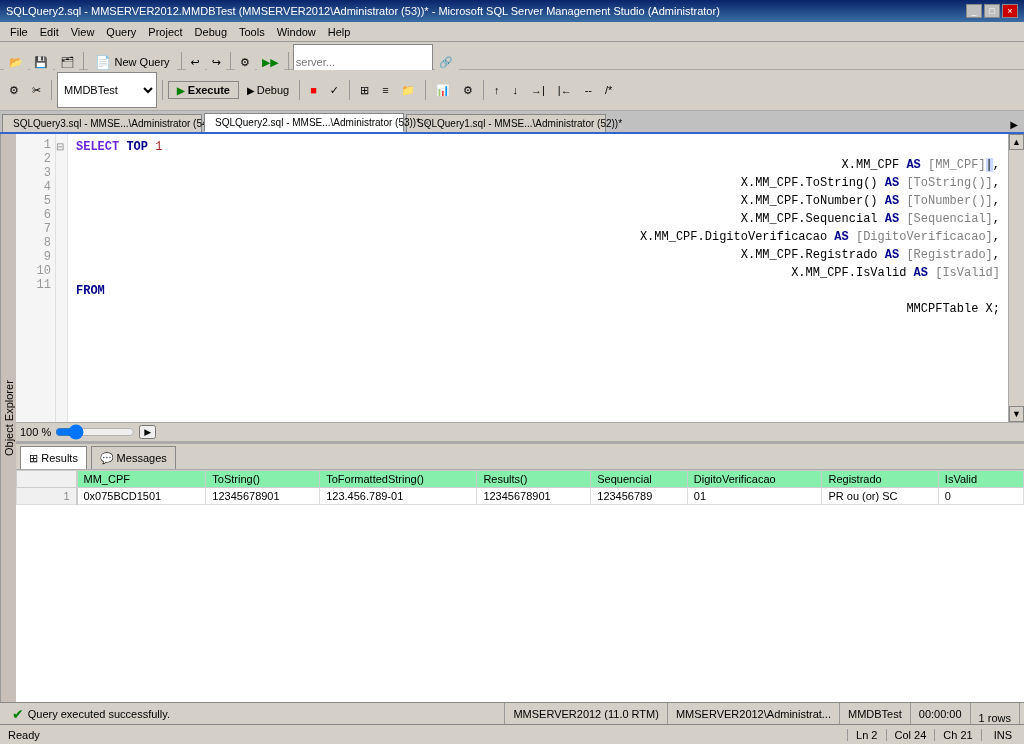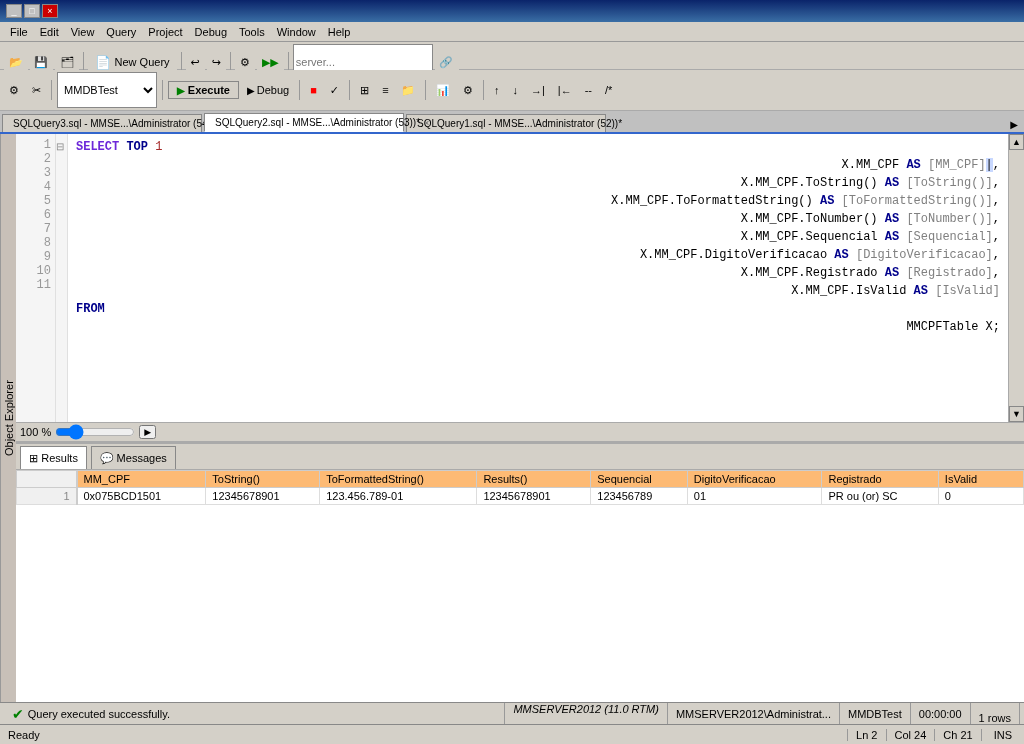--- a/index.html
+++ b/index.html
@@ -30,21 +30,21 @@
 
     
     #results-area { height: 280px; border-top: 2px solid #aaa; background: white; display: flex; flex-direction: column; }
     #results-tabs { background: #d4d0c8; border-bottom: 1px solid #aaa; display: flex; padding: 2px 4px 0; }
     .result-tab { padding: 2px 10px; border: 1px solid #888; border-bottom: none; margin-right: 2px; cursor: pointer; font-size: 11px; background: #d4d0c8; display: flex; align-items: center; gap: 3px; }
     .result-tab.active { background: white; }
     #results-content { flex: 1; overflow: auto; }
     
     
     #results-table { width: 100%; border-collapse: collapse; font-size: 11px; font-family: 'Segoe UI', sans-serif; }
-    #results-table th { background: #fdba74; border: 1px solid #ccc; padding: 2px 6px; text-align: left; font-weight: normal; white-space: nowrap; min-width: 60px; }
+    #results-table th { background: #86efac; border: 1px solid #ccc; padding: 2px 6px; text-align: left; font-weight: normal; white-space: nowrap; min-width: 60px; }
     #results-table td { border: 1px solid #ddd; padding: 2px 6px; white-space: nowrap; }
     #results-table tr:nth-child(even) { background: #f8f8f8; }
     .row-num-col { width: 30px; text-align: right; color: #888; background: #f0f0f0 !important; border-right: 2px solid #ccc !important; }
 
     
     #status-bar { background: #d4d0c8; border-top: 1px solid #999; display: flex; align-items: center; height: 22px; padding: 0 4px; font-size: 11px; gap: 0; }
     .status-segment { padding: 0 8px; border-right: 1px solid #999; height: 100%; display: flex; align-items: center; }
 
     
     #bottom-bar { background: #d4d0c8; border-top: 1px solid #888; display: flex; align-items: center; height: 20px; font-size: 11px; }
@@ -61,20 +61,21 @@
 
     .sql-line { display: block; line-height: 18px; white-space: pre; }
     .indent1 { padding-left: 20px; text-align: right; }
   </style>
 </head>
 <body>
 
 <div id="main-container">
 
   <div id="title-bar">
+    <span>SQLQuery2.sql - MMSERVER2012.MMDBTest (MMSERVER2012\Administrator (53))* - Microsoft SQL Server Management Studio (Administrator)</span>
     <div id="title-controls">
       <div class="title-btn">_</div>
       <div class="title-btn">□</div>
       <div class="title-btn" style="background:#c00;color:white;">×</div>
     </div>
   </div>
 
   <div id="menu-bar">
     <span class="menu-item">File</span>
     <span class="menu-item">Edit</span>
@@ -183,21 +184,20 @@
           </div>
 
           <div style="width:12px; background:#f5f5f5; border-right:1px solid #e0e0e0; padding:4px 0; font-size:10px; color:#666; flex-shrink:0;">
             <div style="line-height:18px; cursor:pointer; color:#888;">⊟</div>
           </div>
 
           <div style="flex:1; overflow:auto; padding:4px 8px; font-family:'Courier New',monospace; font-size:12px; background:white;">
             <span class="sql-line"><span style="color:#6d28d9;font-weight:bold;">SELECT</span> <span style="color:#00008b;font-weight:bold;">TOP</span> <span style="color:#a52a2a;">1</span></span>
             <span class="sql-line indent1">    X.MM_CPF <span style="color:#00008b;font-weight:bold;">AS</span> <span style="color:#808080;">[MM_CPF]</span><span style="background:#c8d8ff;">|</span>,</span>
             <span class="sql-line indent1">    X.MM_CPF.ToString() <span style="color:#00008b;font-weight:bold;">AS</span> <span style="color:#808080;">[ToString()]</span>,</span>
-            <span class="sql-line indent1">    X.MM_CPF.ToFormattedString() <span style="color:#00008b;font-weight:bold;">AS</span> <span style="color:#808080;">[ToFormattedString()]</span>,</span>
             <span class="sql-line indent1">    X.MM_CPF.ToNumber() <span style="color:#00008b;font-weight:bold;">AS</span> <span style="color:#808080;">[ToNumber()]</span>,</span>
             <span class="sql-line indent1">    X.MM_CPF.Sequencial <span style="color:#00008b;font-weight:bold;">AS</span> <span style="color:#808080;">[Sequencial]</span>,</span>
             <span class="sql-line indent1">    X.MM_CPF.DigitoVerificacao <span style="color:#00008b;font-weight:bold;">AS</span> <span style="color:#808080;">[DigitoVerificacao]</span>,</span>
             <span class="sql-line indent1">    X.MM_CPF.Registrado <span style="color:#00008b;font-weight:bold;">AS</span> <span style="color:#808080;">[Registrado]</span>,</span>
             <span class="sql-line indent1">    X.MM_CPF.IsValid <span style="color:#00008b;font-weight:bold;">AS</span> <span style="color:#808080;">[IsValid]</span></span>
             <span class="sql-line"><span style="color:#00008b;font-weight:bold;">FROM</span></span>
             <span class="sql-line indent1">    MMCPFTable X;</span>
           </div>
 
           <div style="width:16px; background:#d4d0c8; border-left:1px solid #aaa; flex-shrink:0; display:flex; flex-direction:column;">
@@ -258,21 +258,21 @@
           </div>
         </div>
       </div>
     </div>
 
     <div id="status-bar" style="background:#d4d0c8; border-top:1px solid #888; display:flex; align-items:center; height:22px; font-size:11px;">
       <div class="status-segment" style="flex:1; border-right:1px solid #999; padding:0 8px; display:flex; align-items:center; gap:4px;">
         <span style="color:green; font-size:14px;">✔</span>
         <span>Query executed successfully.</span>
       </div>
-      <div class="status-segment" style="padding:0 8px; border-right:1px solid #999; display:flex; align-items:flex-start;font-style:italic;">
+      <div class="status-segment" style="padding:0 8px; border-right:1px solid #999; display:flex; align-items:center;">
         <span>MMSERVER2012 (11.0 RTM)</span>
       </div>
       <div class="status-segment" style="padding:0 8px; border-right:1px solid #999; display:flex; align-items:center;">
         <span>MMSERVER2012\Administrat...</span>
       </div>
       <div class="status-segment" style="padding:0 8px; border-right:1px solid #999; display:flex; align-items:center;">
         <span>MMDBTest</span>
       </div>
       <div class="status-segment" style="padding:0 8px; border-right:1px solid #999; display:flex; align-items:center;">
         <span>00:00:00</span>

